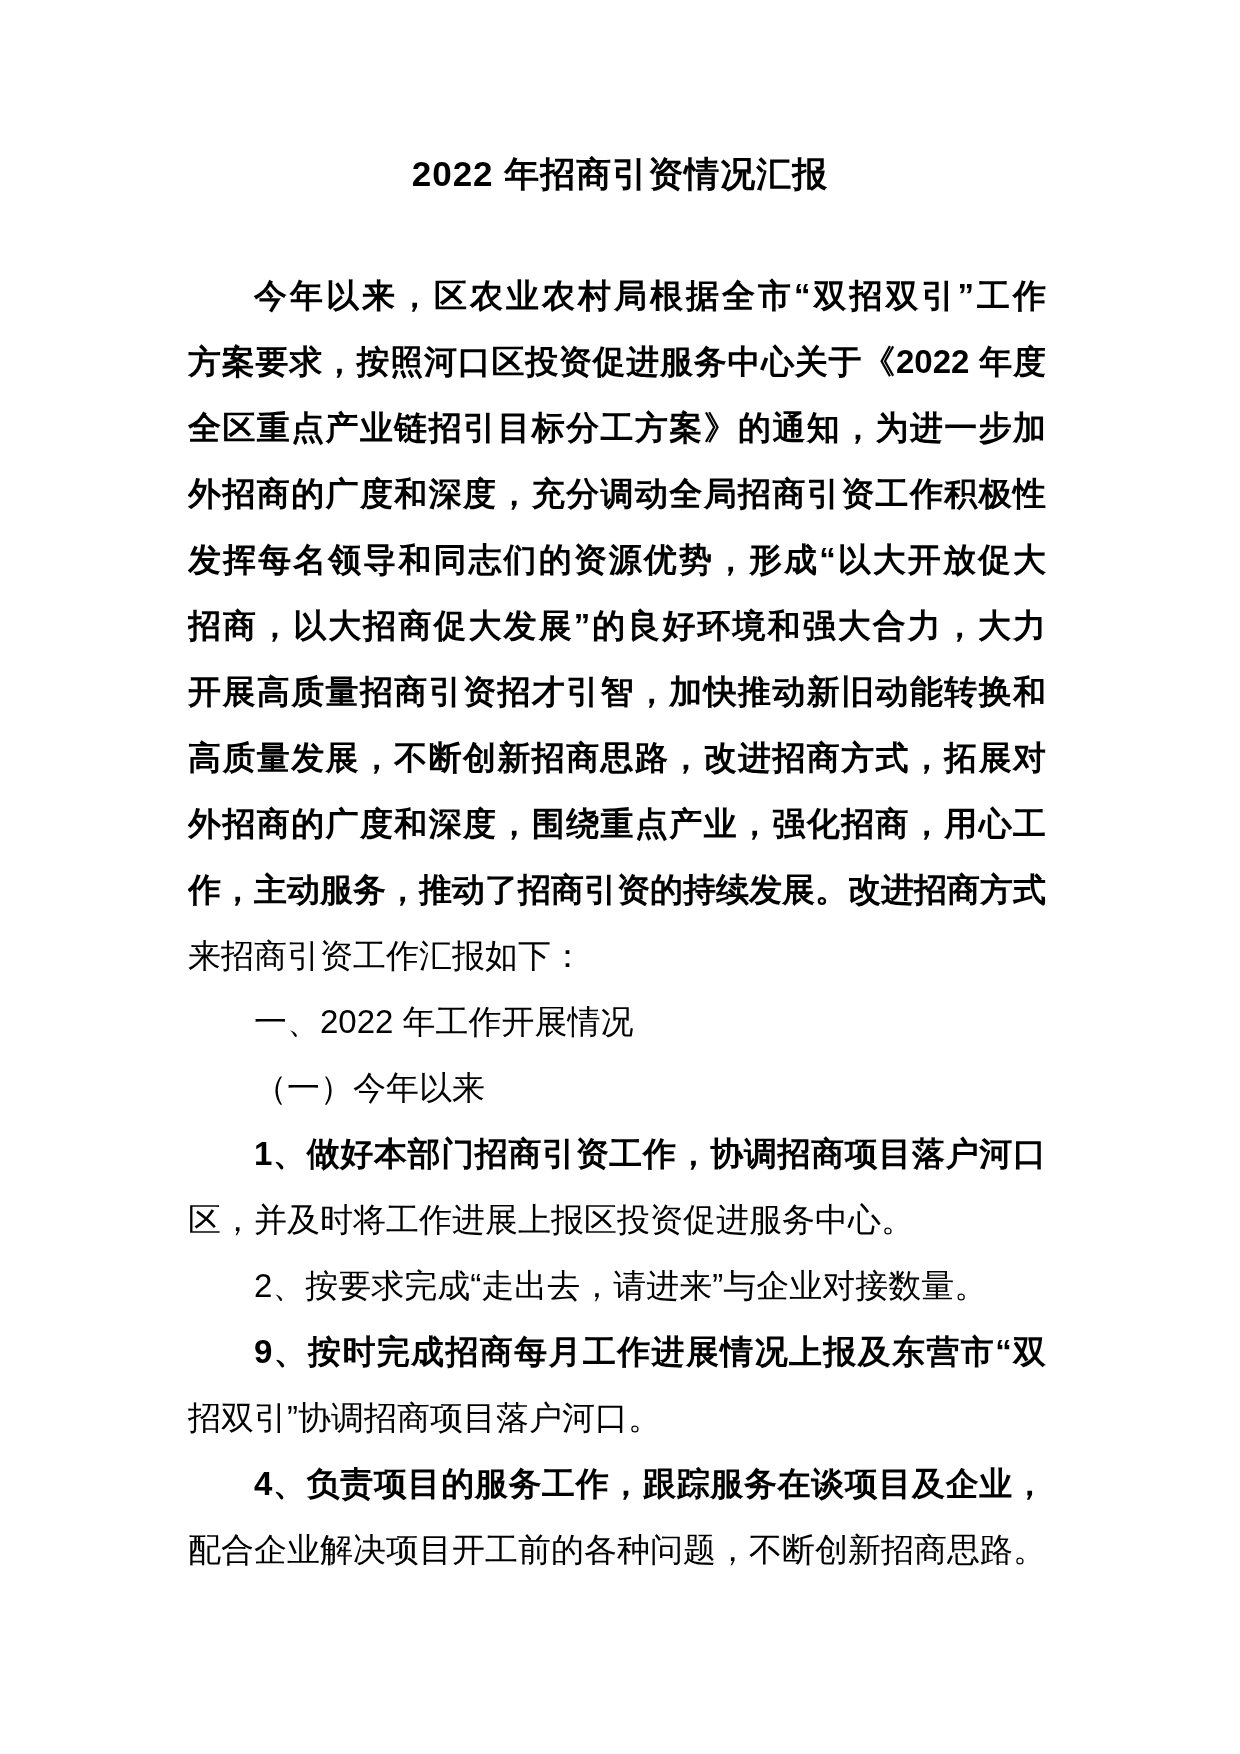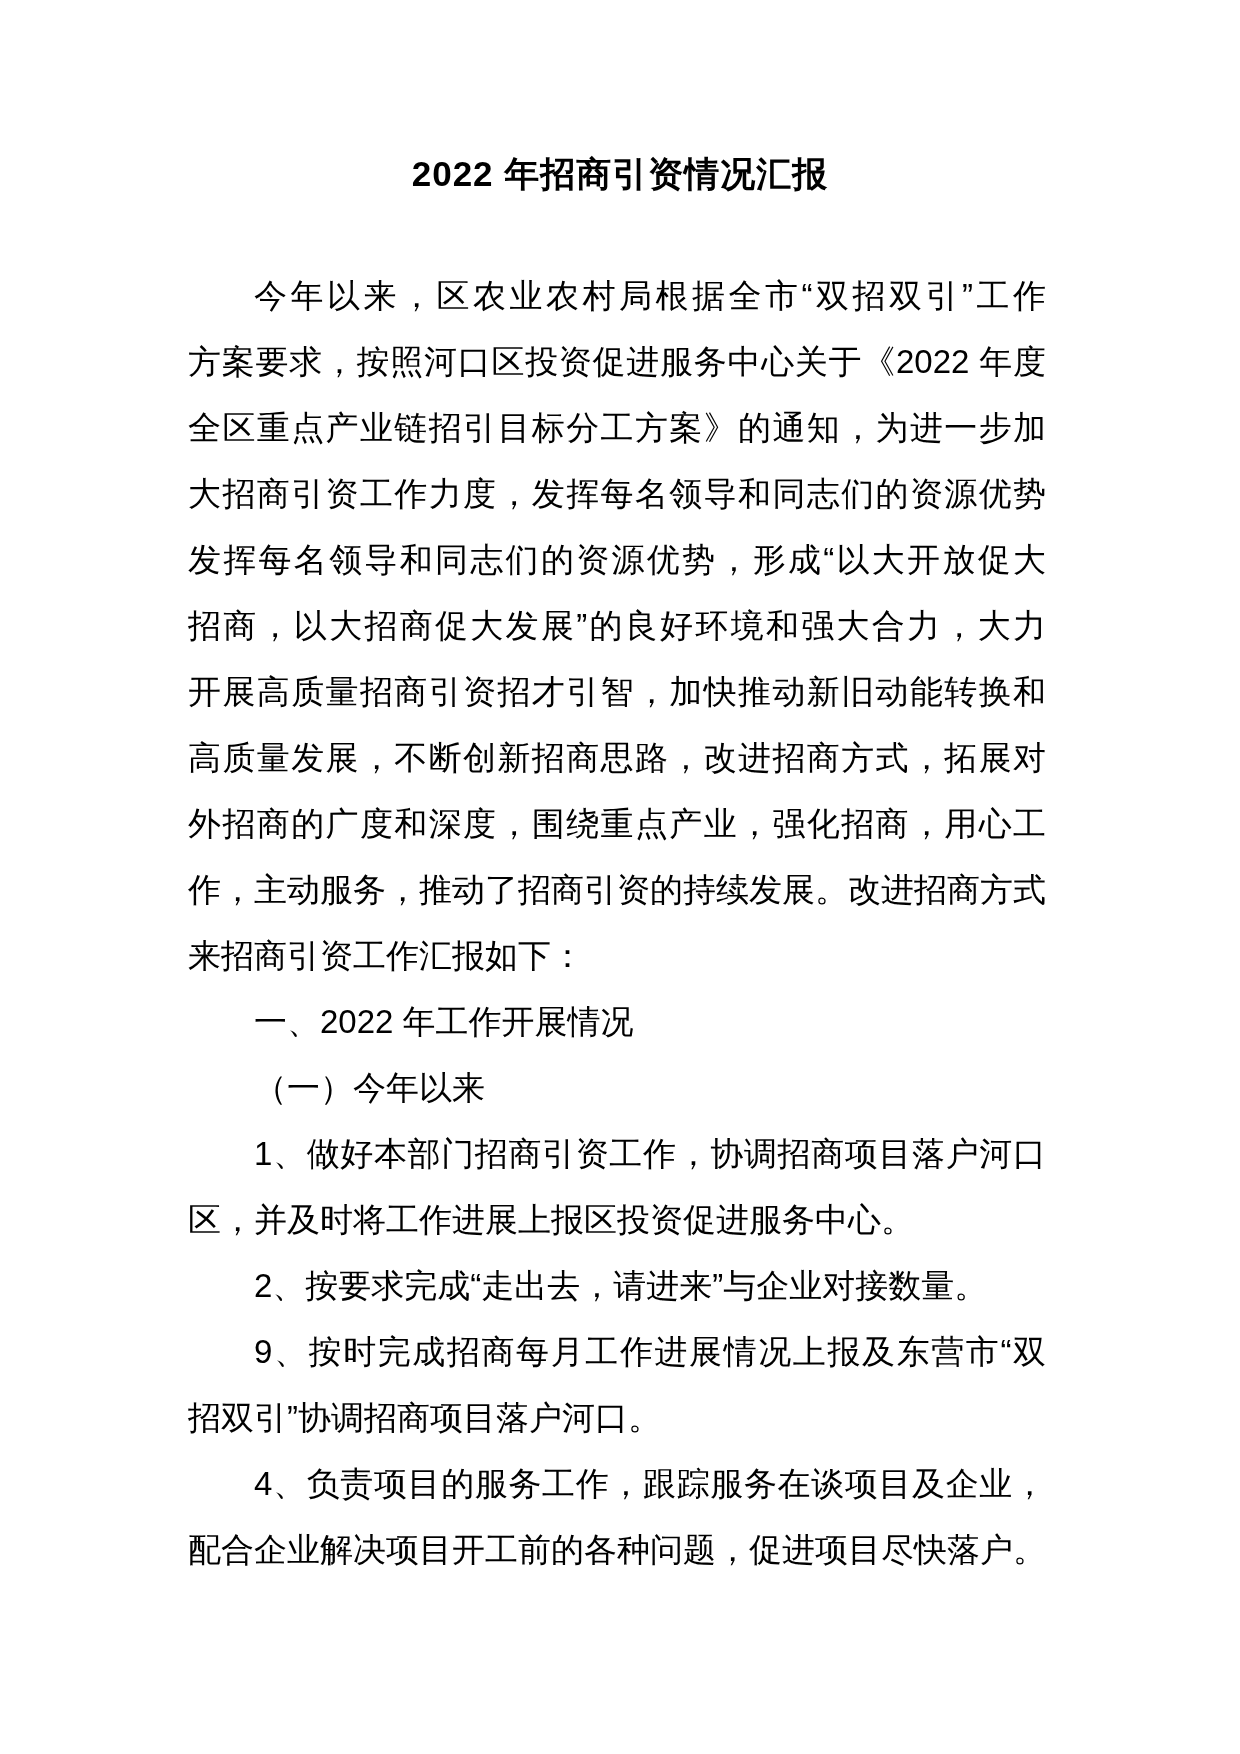--- a/index.html
+++ b/index.html
@@ -43,45 +43,46 @@
     white-space: nowrap;
     text-align: left;
   }
   .line.fill {
     white-space: normal;
     text-align: justify;
     text-align-last: justify;
     text-justify: inter-character;
     overflow: hidden;
     height: 66px;
+    font-weight: bold;
   }
   .line.indent {
     text-indent: 66px;
   }
 </style>
 </head>
 <body>
 
 <div class="page">
   <div class="doc-title">2022 年招商引资情况汇报</div>
   <div class="body-lines" id="body-lines">
       <div class="line fill indent">今年以来，区农业农村局根据全市“双招双引”工作</div>
       <div class="line fill">方案要求，按照河口区投资促进服务中心关于《2022 年度</div>
       <div class="line fill">全区重点产业链招引目标分工方案》的通知，为进一步加</div>
-      <div class="line fill">大招商引资工作力度，发挥每名领导和同志们的资源优势</div>
+      <div class="line fill">外招商的广度和深度，充分调动全局招商引资工作积极性</div>
       <div class="line fill">发挥每名领导和同志们的资源优势，形成“以大开放促大</div>
       <div class="line fill">招商，以大招商促大发展”的良好环境和强大合力，大力</div>
       <div class="line fill">开展高质量招商引资招才引智，加快推动新旧动能转换和</div>
       <div class="line fill">高质量发展，不断创新招商思路，改进招商方式，拓展对</div>
       <div class="line fill">外招商的广度和深度，围绕重点产业，强化招商，用心工</div>
       <div class="line fill">作，主动服务，推动了招商引资的持续发展。改进招商方式</div>
       <div class="line">来招商引资工作汇报如下：</div>
       <div class="line indent">一、2022 年工作开展情况</div>
       <div class="line indent">（一）今年以来</div>
       <div class="line fill indent">1、做好本部门招商引资工作，协调招商项目落户河口</div>
       <div class="line">区，并及时将工作进展上报区投资促进服务中心。</div>
       <div class="line indent">2、按要求完成“走出去，请进来”与企业对接数量。</div>
       <div class="line fill indent">9、按时完成招商每月工作进展情况上报及东营市“双</div>
       <div class="line">招双引”协调招商项目落户河口。</div>
       <div class="line fill indent">4、负责项目的服务工作，跟踪服务在谈项目及企业，</div>
-      <div class="line">配合企业解决项目开工前的各种问题，促进项目尽快落户。</div>
+      <div class="line">配合企业解决项目开工前的各种问题，不断创新招商思路。</div>
     </div>
 </div>
 
 </body></html>

